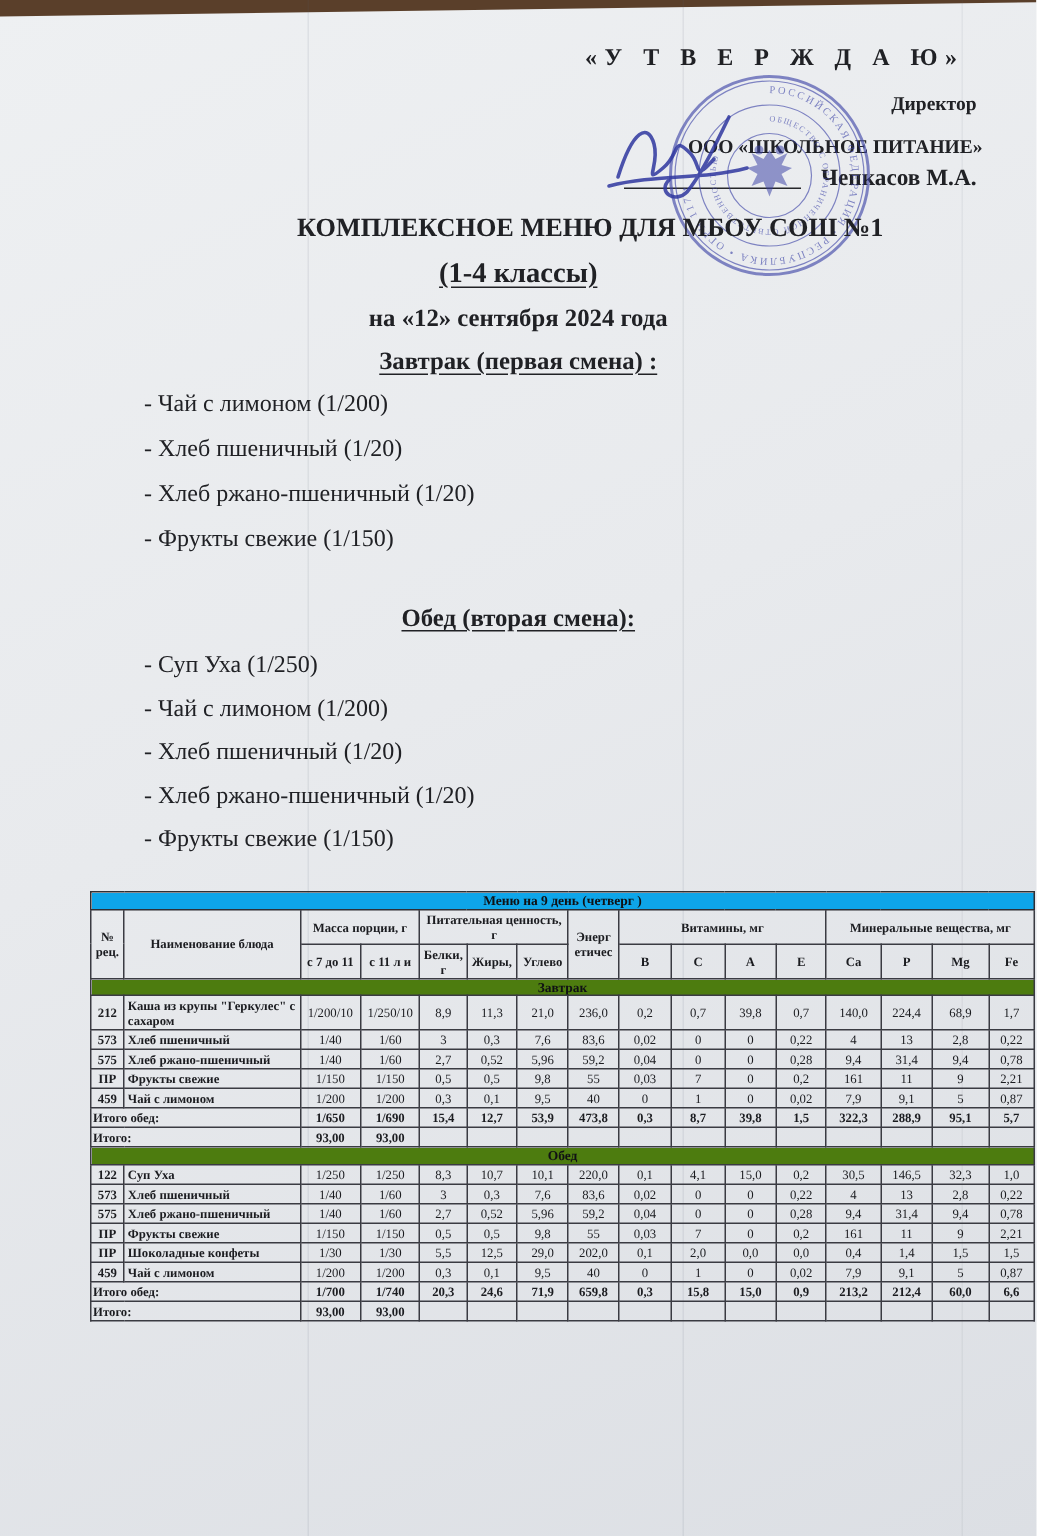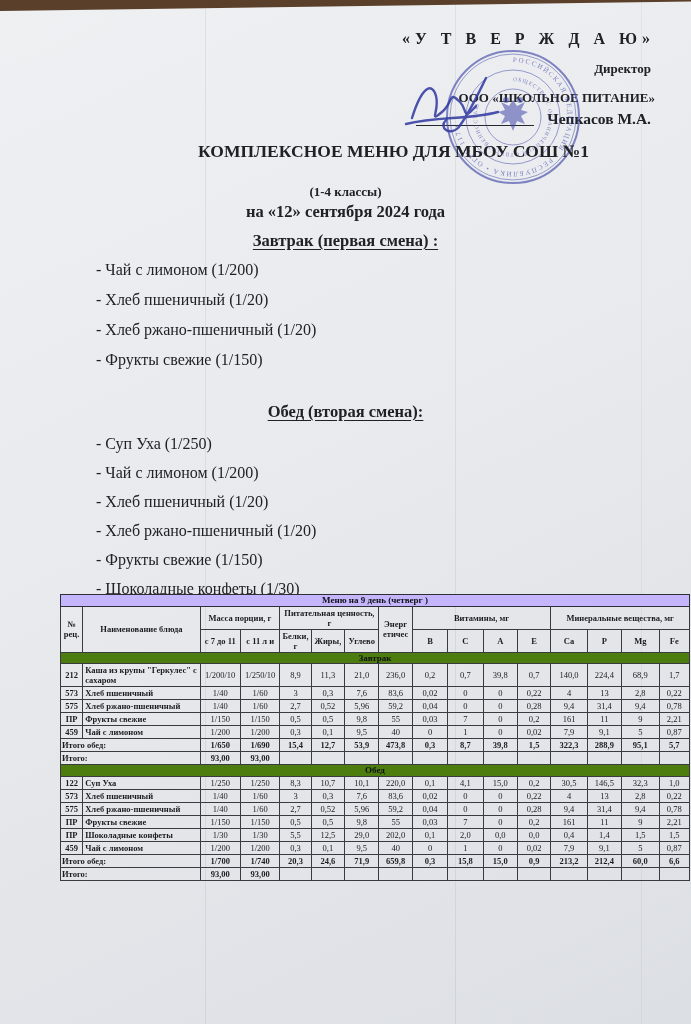--- a/index.html
+++ b/index.html
@@ -9,43 +9,43 @@
     background:linear-gradient(155deg,#eef0f2 0%,#e8eaed 45%,#dcdfe4 100%);
     color:#202125;
   }
   .bg-strip{position:absolute;top:0;left:0;width:691px;height:12px;
     background:#5a3f2a;clip-path:polygon(0 0,100% 0,100% 12%,0 92%);}
   .fold{position:absolute;top:0;bottom:0;width:1px;background:rgba(90,100,115,.10);}
   .fold.f1{left:205px;} .fold.f2{left:455px;} .fold.f3{left:641px;background:rgba(90,100,115,.07);}
 
   .abs{position:absolute;}
   .appr{font-weight:bold;font-size:13px;white-space:nowrap;}
-  .appr1{top:30px;right:36px;font-size:16px;letter-spacing:5px;}
+  .appr1{top:30px;right:48px;font-size:16px;letter-spacing:5px;}
   .appr2{top:61px;right:40px;}
   .appr3{top:90px;right:36px;}
   .sig-line{top:112px;left:416px;width:118px;height:13px;border-bottom:1.6px solid #26272b;}
   .sig-name{top:110px;right:40px;font-weight:bold;font-size:15.5px;}
 
   .cline{left:0;width:100%;text-align:center;font-weight:bold;white-space:nowrap;}
   .t1{top:141px;font-size:17.5px;padding-left:48px;}
-  .t2{top:184px;font-size:13px;text-underline-offset:3px;}
+  .t2{top:172px;font-size:19px;text-decoration:underline;text-underline-offset:3px;}
   .t3{top:202px;font-size:16.5px;}
   .hd{font-size:16.5px;text-decoration:underline;text-underline-offset:3px;}
   .bf-head{top:231px;}
   .ln-head{top:402px;}
   .menu-list{font-size:16px;left:96px;white-space:nowrap;}
   .bf-list{top:255px;line-height:30px;}
   .ln-list{top:429px;line-height:29px;}
 
   table.menu{position:absolute;left:60px;top:594px;width:630px;
     border-collapse:collapse;table-layout:fixed;
     font-size:8.5px;line-height:1.18;color:#1b1c20;}
   table.menu td{border:1px solid #3a3b42;padding:1px 1px;text-align:center;
     overflow:hidden;vertical-align:middle;}
-  table.menu .ttl td{background:#c4b5fd;font-weight:bold;font-size:9px;padding:0;
+  table.menu .ttl td{background:#0ea5e9;font-weight:bold;font-size:9px;padding:0;
     border-color:#2e2f35;color:#101114;}
   table.menu .hc{font-weight:bold;font-size:8.5px;}
   table.menu .bar td{background:#4d7c0f;font-weight:bold;font-size:9px;padding:0;color:#101114;}
   table.menu td.dish{text-align:left;font-weight:bold;padding-left:2px;}
   table.menu td.num{font-weight:bold;}
   table.menu tr.tot td{font-weight:bold;}
   table.menu td.lbl{text-align:left;font-weight:bold;padding-right:3px;}
 
   .stamp{position:absolute;left:438px;top:42px;width:150px;height:150px;opacity:.62;pointer-events:none;}
   .signature{position:absolute;left:398px;top:72px;width:155px;height:62px;opacity:.85;pointer-events:none;}
@@ -108,21 +108,20 @@
   <div>- Фрукты свежие (1/150)</div>
 </div>
 
 <div class="abs cline hd ln-head">Обед (вторая смена):</div>
 <div class="abs menu-list ln-list">
   <div>- Суп Уха (1/250)</div>
   <div>- Чай с лимоном (1/200)</div>
   <div>- Хлеб пшеничный (1/20)</div>
   <div>- Хлеб ржано-пшеничный (1/20)</div>
   <div>- Фрукты свежие (1/150)</div>
-  <div>- Шоколадные конфеты (1/30)</div>
 </div>
 
 <table class="menu">
   <colgroup>
     <col style="width:22px">
       <col style="width:116px">
     <col style="width:40px">
       <col style="width:39px">
     <col style="width:31px">
       <col style="width:33px">

